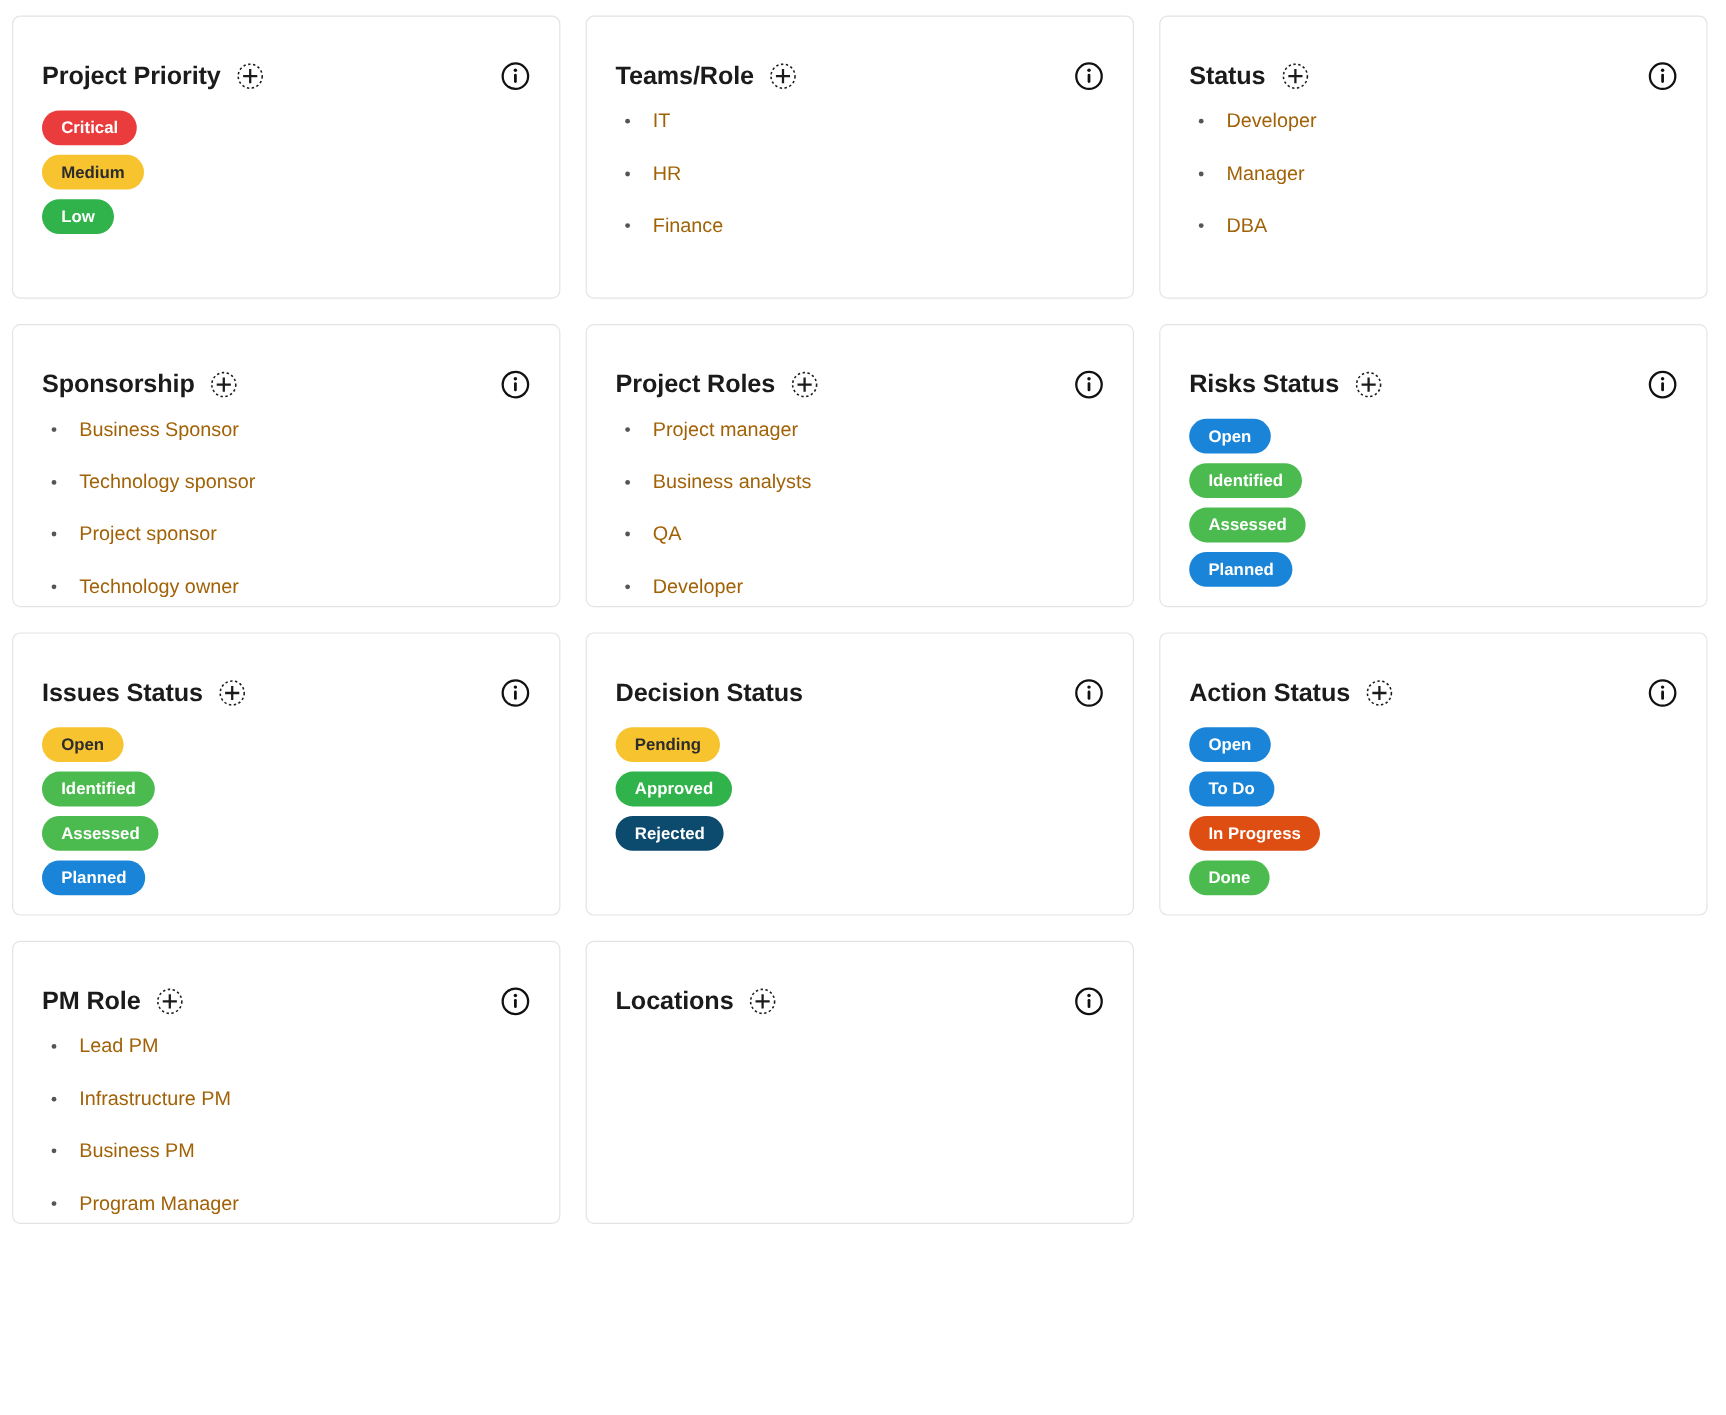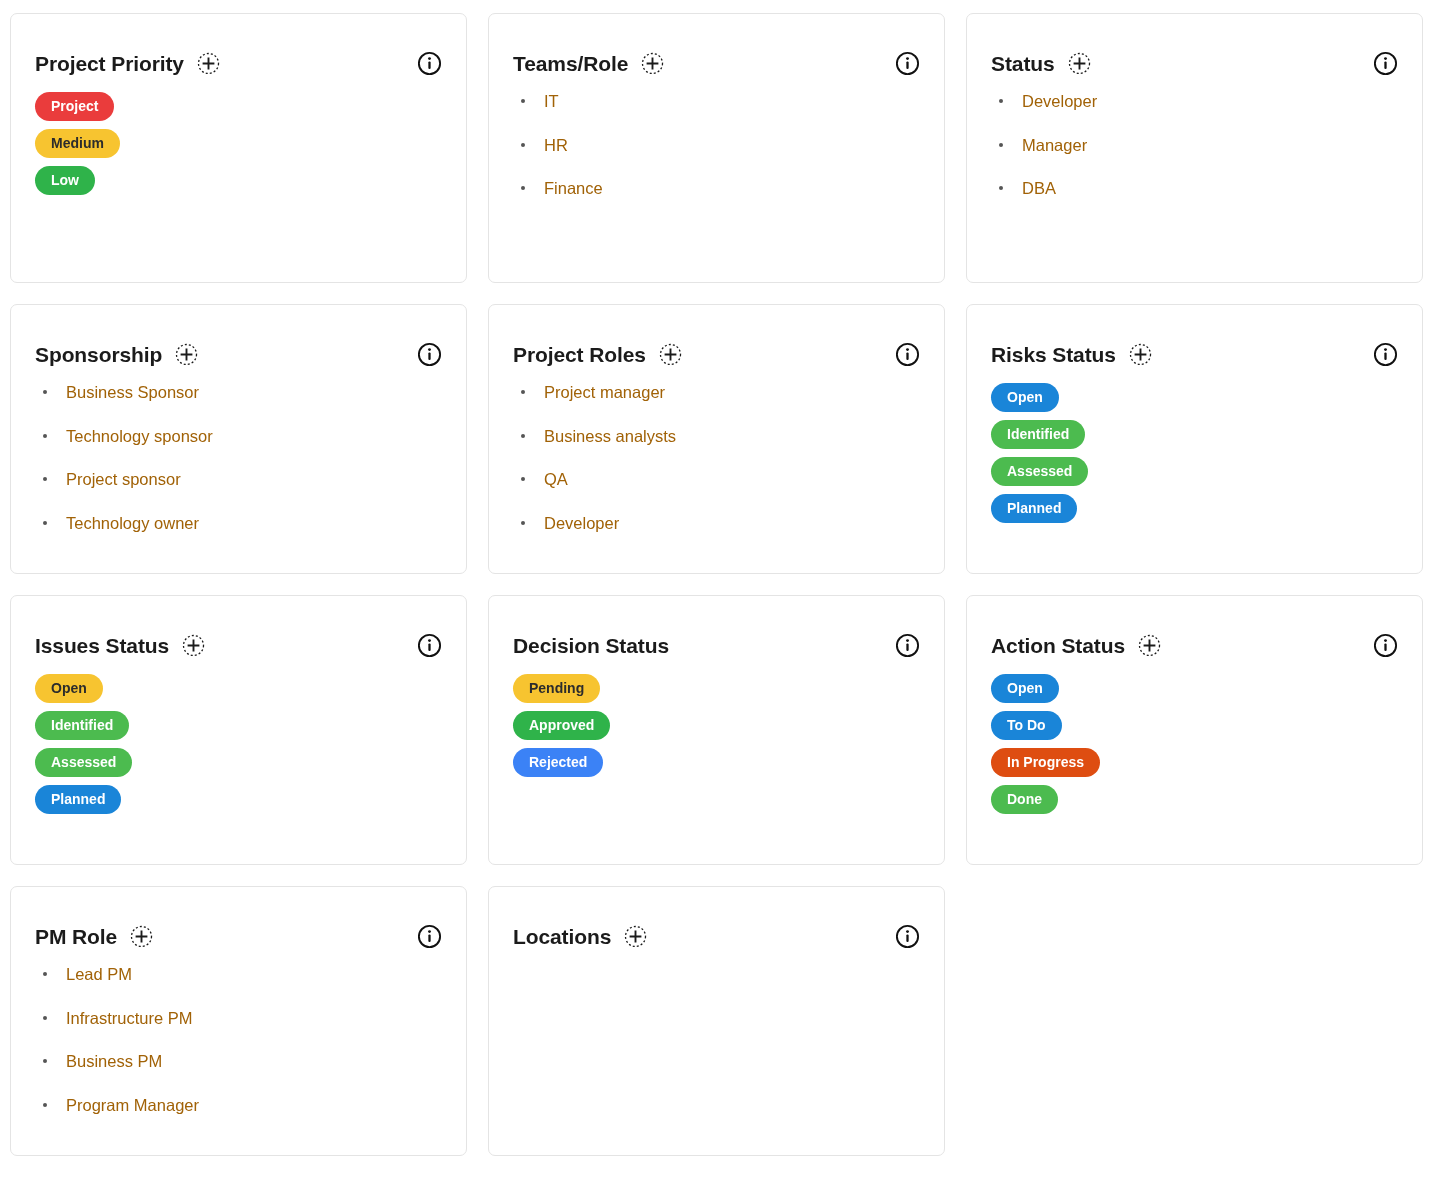--- a/index.html
+++ b/index.html
@@ -20,21 +20,21 @@
     grid-template-columns: repeat(3, 457px);
     column-gap: 21px;
     row-gap: 21px;
     padding: 13px 10px 0 10px;
   }
 
   .card {
     background: #ffffff;
     border: 1px solid #e4e4e4;
     border-radius: 7px;
-    height: 270px;
+    height: 236px;
     padding: 0;
     position: relative;
     overflow: hidden;
   }
   .card.empty-slot {
     border: none;
     background: transparent;
   }
 
   .card-header {
@@ -140,21 +140,21 @@
         <span class="info-icon">
           <svg width="25" height="25" viewBox="0 0 25 25">
             <circle cx="12.5" cy="12.5" r="10.6" fill="none" stroke="#111111" stroke-width="1.9"></circle>
             <circle cx="12.5" cy="7.6" r="1.45" fill="#111111"></circle>
             <rect x="11.35" y="10.5" width="2.3" height="7.6" rx="1.1" fill="#111111"></rect>
           </svg>
         </span>
       </div>
       <div class="card-body">
         <div class="badge-list">
-          <span class="badge" style="background: rgb(234, 60, 60);">Project</span>
+          <span class="badge" style="background: rgb(234, 60, 60);">Critical</span>
           <span class="badge dark-text" style="background: rgb(247, 196, 48);">Medium</span>
           <span class="badge" style="background: rgb(47, 179, 74);">Low</span>
         </div>
       </div>
     </div>
     <div class="card">
       <div class="card-header">
         <span class="card-title">Teams/Role</span>
         <span class="add-icon">
           <svg width="23" height="23" viewBox="0 0 23 23">
@@ -315,21 +315,21 @@
             <circle cx="12.5" cy="12.5" r="10.6" fill="none" stroke="#111111" stroke-width="1.9"></circle>
             <circle cx="12.5" cy="7.6" r="1.45" fill="#111111"></circle>
             <rect x="11.35" y="10.5" width="2.3" height="7.6" rx="1.1" fill="#111111"></rect>
           </svg>
         </span>
       </div>
       <div class="card-body">
         <div class="badge-list">
           <span class="badge dark-text" style="background: rgb(247, 196, 48);">Pending</span>
           <span class="badge" style="background: rgb(47, 179, 74);">Approved</span>
-          <span class="badge" style="background: #3b82f6;">Rejected</span>
+          <span class="badge" style="background: #0c4a6e;">Rejected</span>
         </div>
       </div>
     </div>
     <div class="card">
       <div class="card-header">
         <span class="card-title">Action Status</span>
         <span class="add-icon">
           <svg width="23" height="23" viewBox="0 0 23 23">
             <circle cx="11.5" cy="11.5" r="10" fill="none" stroke="#1b1b1b" stroke-width="1.3" stroke-dasharray="2 2.1"></circle>
             <path d="M11.5 5.6 L11.5 17.4 M5.6 11.5 L17.4 11.5" stroke="#1b1b1b" stroke-width="1.9" stroke-linecap="butt"></path>

